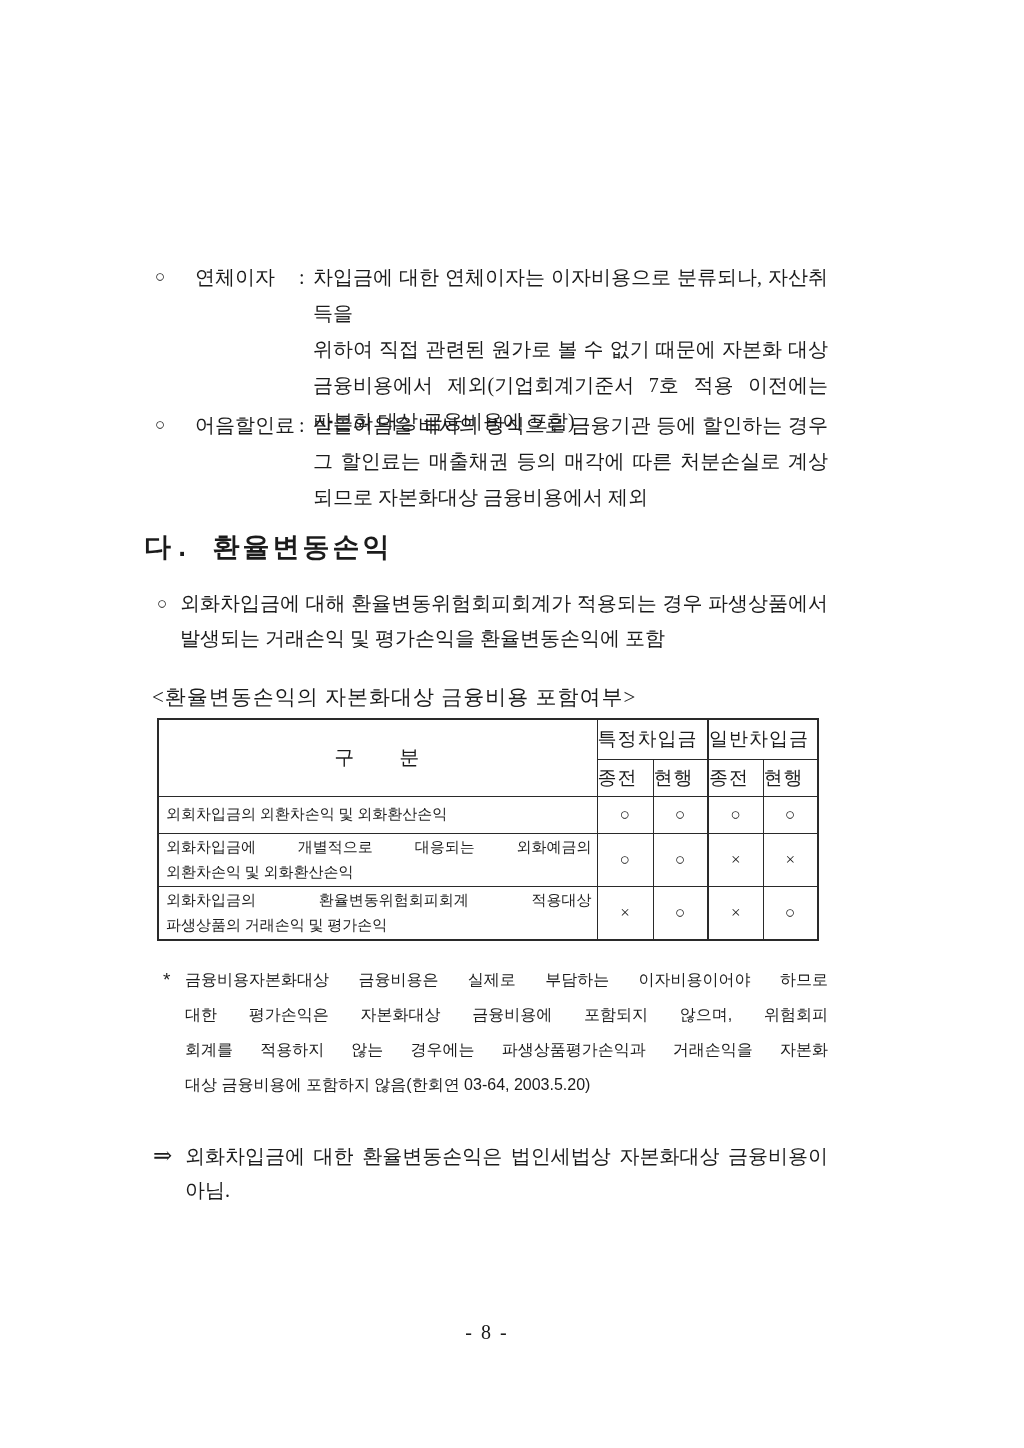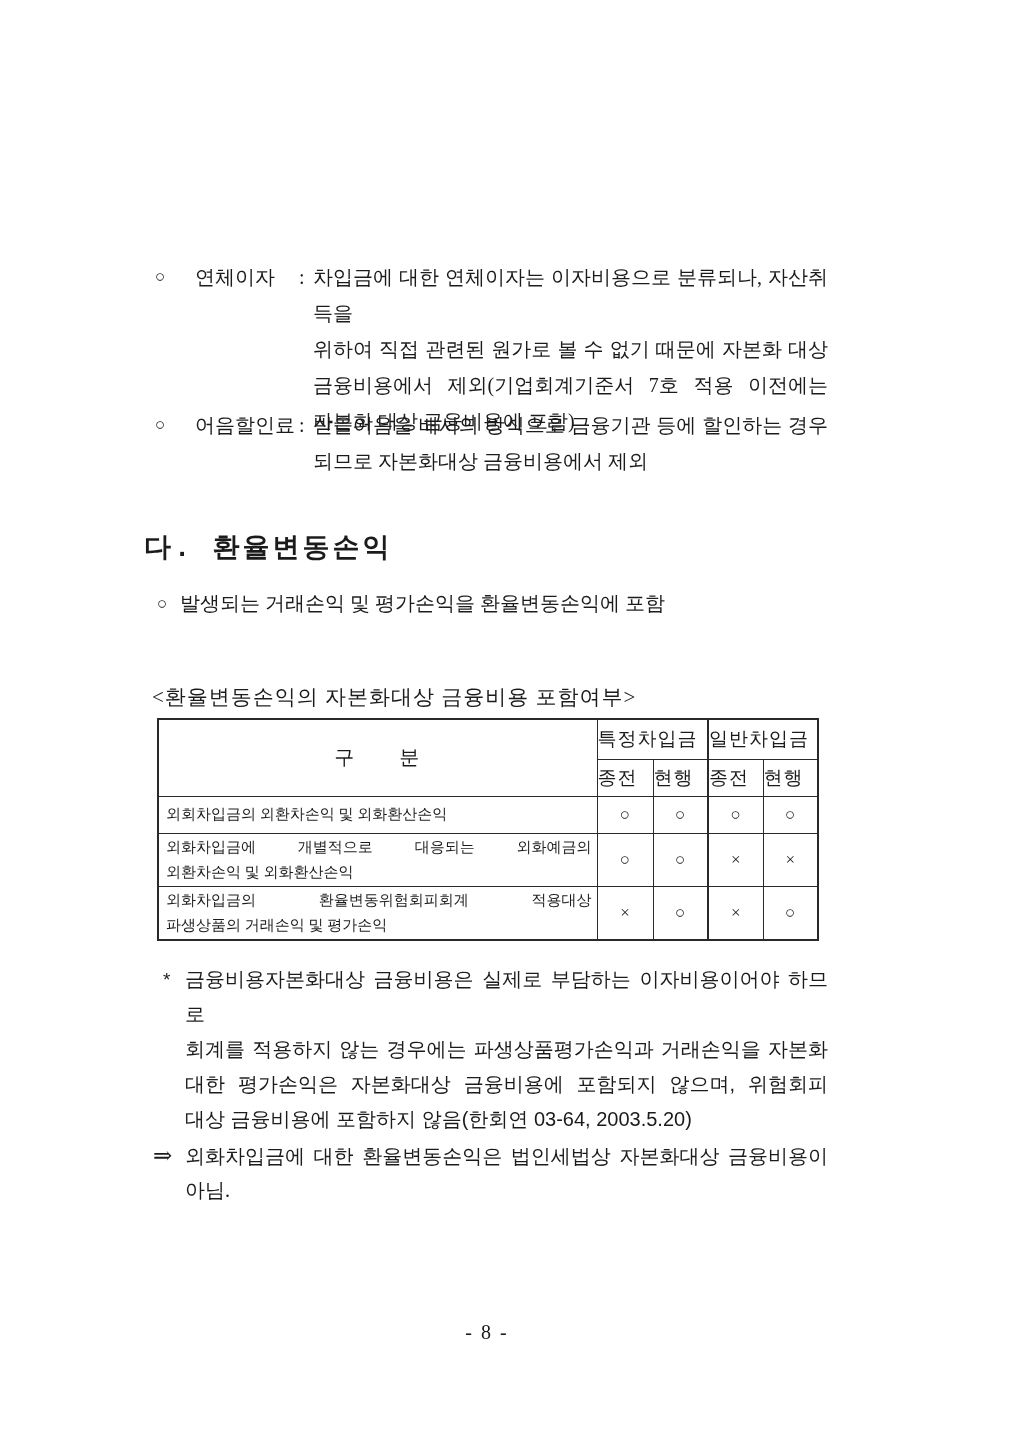--- a/index.html
+++ b/index.html
@@ -45,21 +45,21 @@
   #cmp-table tr.r2, #cmp-table tr.r3 { height:52px;padding-left:12px; }
   #cmp-table td.hcell { letter-spacing:1px; }
   #cmp-table td.cat { text-align:center; word-spacing:1.8em; letter-spacing:2px; font-size:20px; }
   #cmp-table td.lbl { padding:1px 5px 1px 7px; }
   #cmp-table td.lbl .cl { font-size:15px; line-height:25px; }
   #cmp-table td.lbl .cl.just { text-align:justify; text-align-last:justify; }
   #cmp-table td.mk { text-align:center; font-size:17px; }
 
   
   #footnote .marker-col { width:22px; font-family:"Liberation Sans","DejaVu Sans",sans-serif; font-size:19px; line-height:35px; }
-  #footnote .line { font-family:"Liberation Sans","DejaVu Sans",sans-serif; font-size:20px; line-height:35px; }
+  #footnote .line { font-family:"Liberation Sans","DejaVu Sans",sans-serif; font-size:16px; line-height:35px; }
 
   
   #conclusion .marker-col { width:32px; font-size:23px; line-height:34px; }
   #conclusion .line { line-height:34px; }
 
   #pagenum { text-align:center; font-size:20px; line-height:24px; letter-spacing:2px; }
 </style>
 </head>
 <body>
 
@@ -74,29 +74,31 @@
     <div class="line">자본화 대상 금융비용에 포함)</div>
   </div>
 </div>
 
 <div class="abs bullet" id="bulletB" style="top:407px; left:155px; width:673px;">
   <div class="marker-col">○</div>
   <div class="label-col">어음할인료</div>
   <div class="colon-col">:</div>
   <div class="text-col">
     <div class="line just">받을어음을 배서의 방식으로 금융기관 등에 할인하는 경우</div>
+    <div class="line just">그 할인료는 매출채권 등의 매각에 따른 처분손실로 계상</div>
     <div class="line">되므로 자본화대상 금융비용에서 제외</div>
   </div>
 </div>
 
 <div class="abs" id="heading" style="top:531px; left:144px;">다. 환율변동손익</div>
 
 <div class="abs bullet" id="bulletC" style="top:586px; left:157px; width:671px;">
   <div class="marker-col">○</div>
   <div class="text-col">
+    <div class="line just">외화차입금에 대해 환율변동위험회피회계가 적용되는 경우 파생상품에서</div>
     <div class="line">발생되는 거래손익 및 평가손익을 환율변동손익에 포함</div>
   </div>
 </div>
 
 <div class="abs" id="caption" style="top:682px; left:152px;">&lt;환율변동손익의 자본화대상 금융비용 포함여부&gt;</div>
 
 <div class="abs" style="top:718px; left:157px;">
   <table id="cmp-table">
     <colgroup>
       <col style="width:439px;">
@@ -147,22 +149,22 @@
         <td class="mk">○</td>
       </tr>
     </tbody>
   </table>
 </div>
 
 <div class="abs bullet" id="footnote" style="top:962px; left:163px; width:665px;">
   <div class="marker-col">*</div>
   <div class="text-col">
     <div class="line just">금융비용자본화대상 금융비용은 실제로 부담하는 이자비용이어야 하므로</div>
+    <div class="line just">대한 평가손익은 자본화대상 금융비용에 포함되지 않으며, 위험회피</div>
     <div class="line just">회계를 적용하지 않는 경우에는 파생상품평가손익과 거래손익을 자본화</div>
-    <div class="line just">대한 평가손익은 자본화대상 금융비용에 포함되지 않으며, 위험회피</div>
     <div class="line">대상 금융비용에 포함하지 않음(한회연 03-64, 2003.5.20)</div>
   </div>
 </div>
 
 <div class="abs bullet" id="conclusion" style="top:1139px; left:153px; width:675px;">
   <div class="marker-col">⇒</div>
   <div class="text-col">
     <div class="line just">외화차입금에 대한 환율변동손익은 법인세법상 자본화대상 금융비용이</div>
     <div class="line">아님.</div>
   </div>

